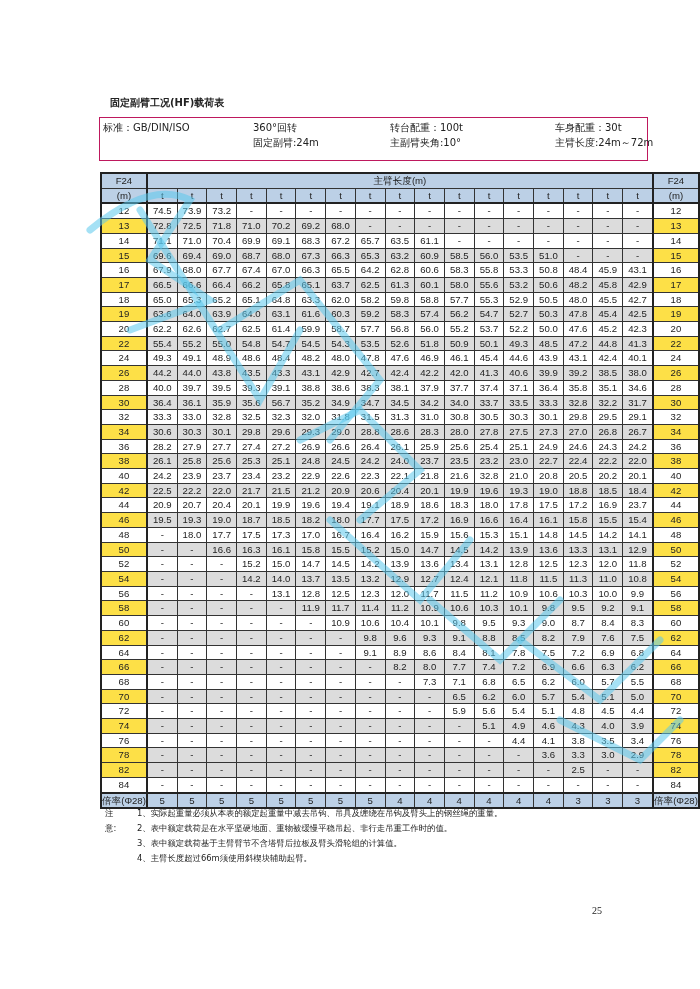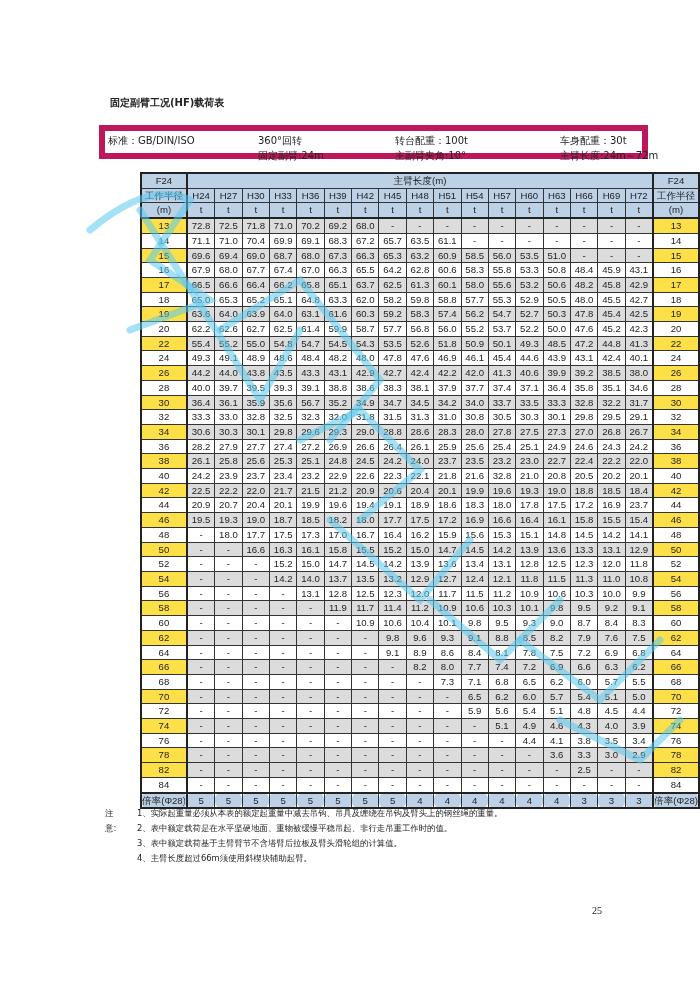--- a/index.html
+++ b/index.html
@@ -1,31 +1,31 @@
 <!DOCTYPE html>
 <html><head>
 <meta charset="utf-8">
 <style>
   html, body { margin:0; padding:0; background:#ffffff; }
   body { width:700px; height:989px; position:relative; overflow:hidden;
          font-family: "DejaVu Sans", sans-serif; color:#222; }
   .title { position:absolute; left:110px; top:96px; font-size:10px; font-weight:bold; letter-spacing:0px; }
-  .infobox { position:absolute; left:99px; top:125px; width:549px; height:34px;
-             border:6px solid #be185d; box-sizing:border-box; font-size:10px; }
+  .infobox { position:absolute; left:99px; top:117px; width:549px; height:44px;
+             border:1px solid #be185d; box-sizing:border-box; font-size:10px; }
   .info-cell { position:absolute; white-space:nowrap; }
   table.load { position:absolute; left:100px; top:172px; border-collapse:collapse;
-               font-family:"Liberation Sans", sans-serif; font-size:9.6px; table-layout:fixed;margin-left:40px; }
+               font-family:"Liberation Sans", sans-serif; font-size:9.6px; table-layout:fixed; }
   table.load td { border:1px solid #333; text-align:center; padding:0; height:13.7px; line-height:13.7px; overflow:hidden; white-space:nowrap; }
   table.load td.rad { width:33px; }
   table.load td.val { width:30.1px; }
   table.load tr.head td { background:#bcd0e6; }
   table.load tr.shade td.val { background:#dcdcdc; }
   table.load tr.shade td.rad { background:#fde047; }
   table.load tr.plain td { background:#ffffff; }
-  table.load tr.ratio td { background:#bcd0e6; border-top:2px solid #222;border-radius:6px; }
+  table.load tr.ratio td { background:#bcd0e6; border-top:2px solid #222; }
   table.load td.lb { border-left:2px solid #222; }
   table.load td.rb { border-right:2px solid #222; }
   table.load tr.unitrow td { border-bottom:2px solid #222; }
   table.load { border:2px solid #222; }
   .notes { position:absolute; left:105px; top:806px; font-size:8.4px; line-height:15px; }
   .notes .lbl { position:absolute; left:0; top:0; }
   .notes .items { position:absolute; left:32px; top:0; white-space:nowrap; }
   .pageno { position:absolute; left:592px; top:905px; font-family:"Liberation Serif", serif; font-size:10px; }
   .wm { position:absolute; left:0; top:0; width:700px; height:989px; pointer-events:none; }
 </style>
@@ -44,61 +44,61 @@
   <span class="info-cell" style="left:455px;top:18px;">主臂长度:24m～72m</span>
 </div>
 
 <table class="load" id="loadtable">
   <tbody id="tbody">
       <tr class="head">
         <td class="rad rb">F24</td>
         <td colspan="17">主臂长度(m)</td>
         <td class="rad lb">F24</td>
       </tr>
-      <tr class="head">
-        <td class="rad rb">工作半径</td>
-        <td class="val">H24</td>
-        <td class="val">H27</td>
-        <td class="val">H30</td>
-        <td class="val">H33</td>
-        <td class="val">H36</td>
-        <td class="val">H39</td>
-        <td class="val">H42</td>
-        <td class="val">H45</td>
-        <td class="val">H48</td>
-        <td class="val">H51</td>
-        <td class="val">H54</td>
-        <td class="val">H57</td>
-        <td class="val">H60</td>
-        <td class="val">H63</td>
-        <td class="val">H66</td>
-        <td class="val">H69</td>
-        <td class="val">H72</td>
-        <td class="rad lb">工作半径</td>
-      </tr>
       <tr class="head unitrow">
         <td class="rad rb">(m)</td>
         <td class="val">t</td>
         <td class="val">t</td>
         <td class="val">t</td>
         <td class="val">t</td>
         <td class="val">t</td>
         <td class="val">t</td>
         <td class="val">t</td>
         <td class="val">t</td>
         <td class="val">t</td>
         <td class="val">t</td>
         <td class="val">t</td>
         <td class="val">t</td>
         <td class="val">t</td>
         <td class="val">t</td>
         <td class="val">t</td>
         <td class="val">t</td>
         <td class="val">t</td>
         <td class="rad lb">(m)</td>
+      </tr>
+      <tr class="plain">
+        <td class="rad rb">12</td>
+        <td class="val">74.5</td>
+        <td class="val">73.9</td>
+        <td class="val">73.2</td>
+        <td class="val">-</td>
+        <td class="val">-</td>
+        <td class="val">-</td>
+        <td class="val">-</td>
+        <td class="val">-</td>
+        <td class="val">-</td>
+        <td class="val">-</td>
+        <td class="val">-</td>
+        <td class="val">-</td>
+        <td class="val">-</td>
+        <td class="val">-</td>
+        <td class="val">-</td>
+        <td class="val">-</td>
+        <td class="val">-</td>
+        <td class="rad lb">12</td>
       </tr>
       <tr class="shade">
         <td class="rad rb">13</td>
         <td class="val">72.8</td>
         <td class="val">72.5</td>
         <td class="val">71.8</td>
         <td class="val">71.0</td>
         <td class="val">70.2</td>
         <td class="val">69.2</td>
         <td class="val">68.0</td>

